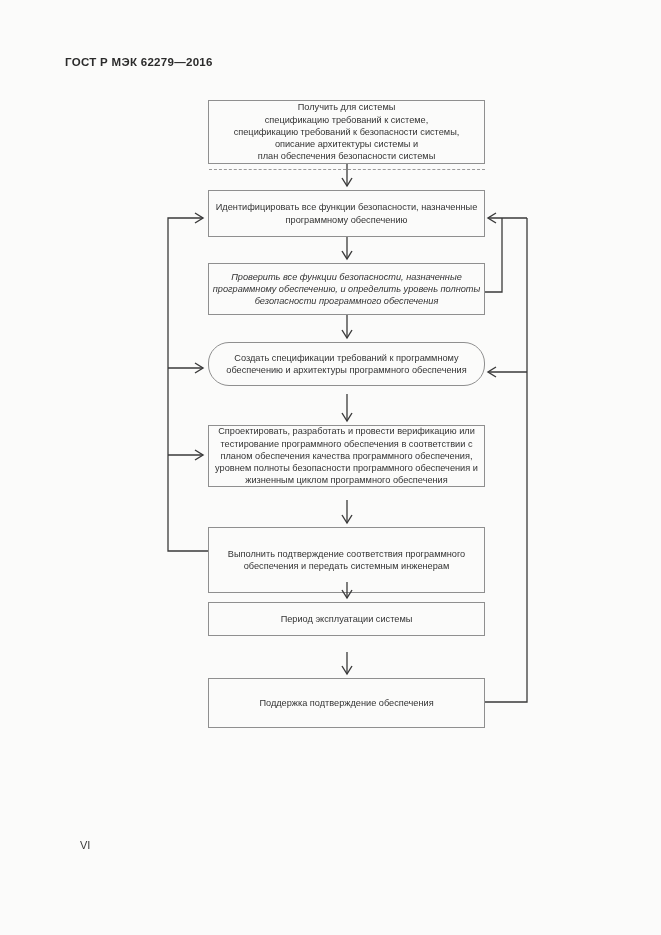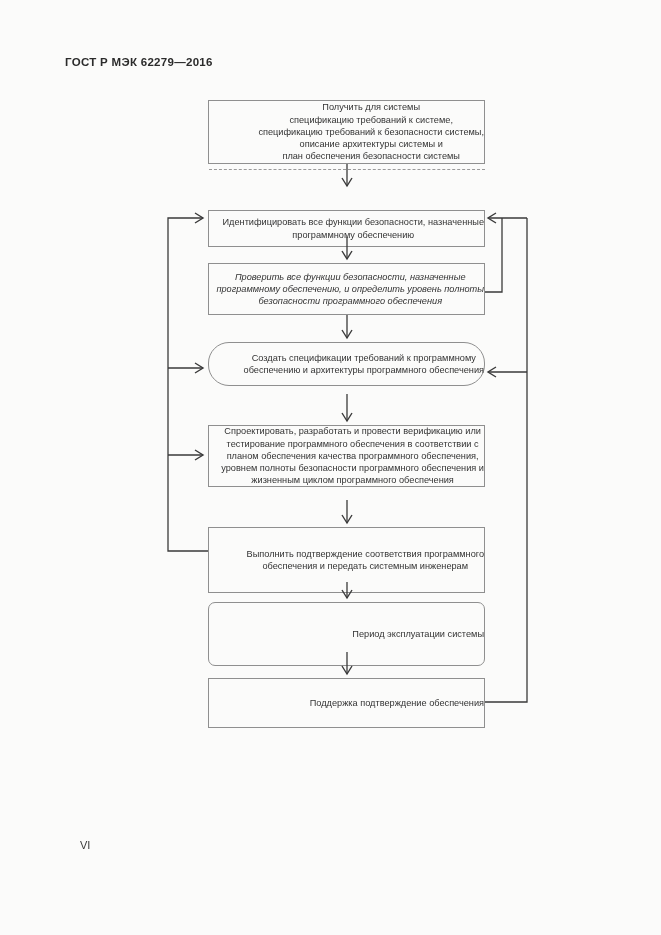--- a/index.html
+++ b/index.html
@@ -22,34 +22,34 @@
     letter-spacing: 0.3px;
   }
   .node {
     position: absolute;
     left: 208px;
     width: 277px;
     box-sizing: border-box;
     border: 1px solid #8f8f8f;
     display: flex;
     align-items: center;
-    justify-content: flex-end;
+    justify-content: center;
     text-align: center;
     color: #333;
     font-size: 9.2px;
     line-height: 12.3px;
   }
   .node span { white-space: pre-line; }
   #n1 { top: 100px; height: 64px; }
-  #n2 { top: 190px; height: 37px; margin-top: 20px; }
+  #n2 { top: 190px; height: 47px; }
   #n3 { top: 263px; height: 52px; font-style: italic; }
   #n4 { top: 342px; height: 44px; border-radius: 21px; }
   #n5 { top: 425px; height: 62px; }
   #n6 { top: 527px; height: 66px; }
-  #n7 { top: 602px; height: 64px; border-radius: 7px; }
+  #n7 { top: 602px; height: 34px; }
   #n8 { top: 678px; height: 50px; }
   .artifact-line {
     position: absolute;
     left: 209px;
     top: 169px;
     width: 276px;
     border-top: 1px dashed #9a9a9a;
   }
   .connectors {
     position: absolute;

